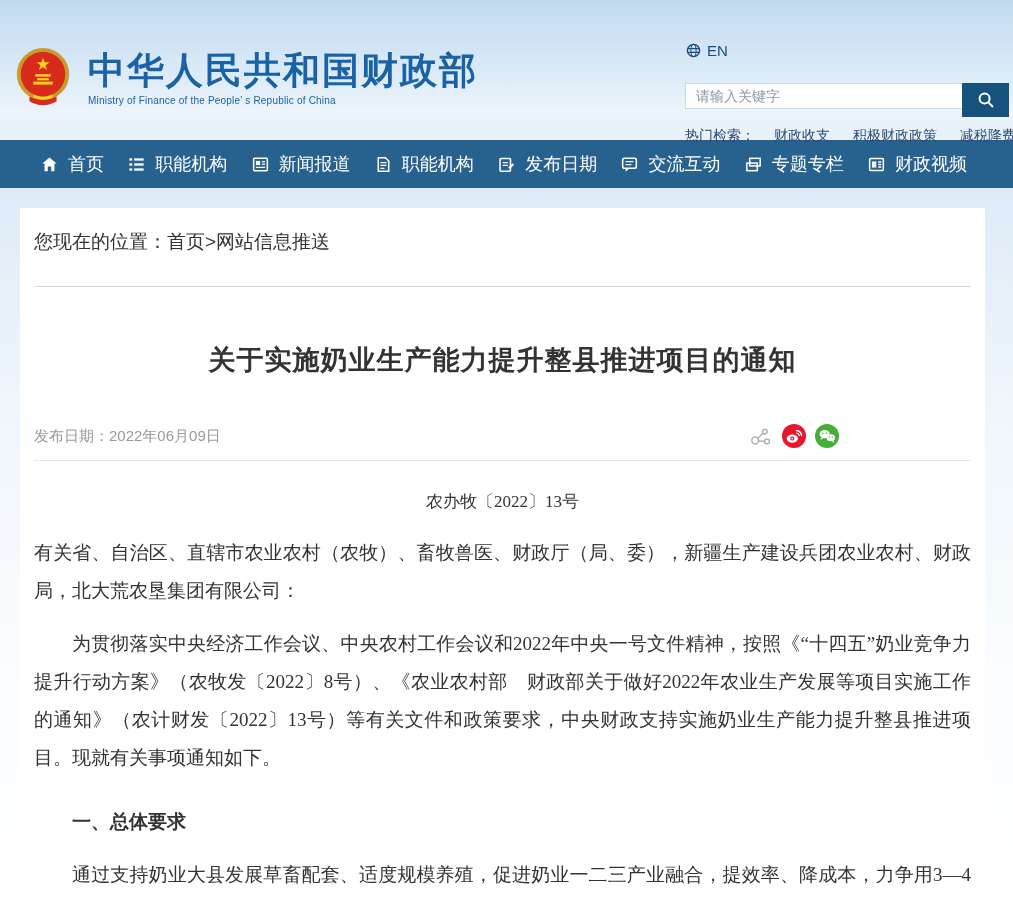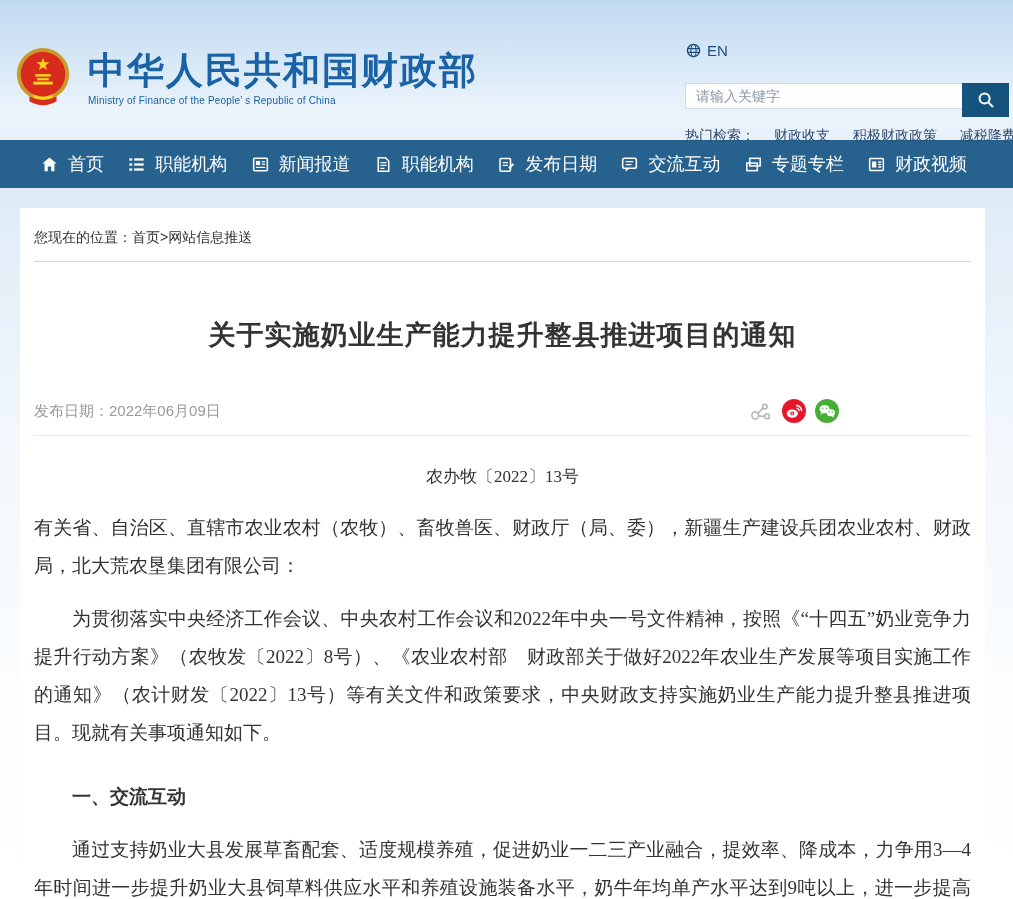--- a/index.html
+++ b/index.html
@@ -34,21 +34,21 @@
   .hot-label { margin-right:7px; }
   .hot-link { color:#2b4a6f; text-decoration:none; margin-right:11px; cursor:pointer;margin-left:12px; }
 
   
   .main-nav { height:48px; background:#27618e; display:flex; align-items:center; justify-content:space-between; padding:0 46px 0 40px; }
   .nav-item { display:flex; align-items:center; gap:9px; color:#fff; font-size:18px; text-decoration:none; cursor:pointer; white-space:nowrap; }
   .nav-item svg { width:19px; height:19px; }
 
   
   .card { width:965px; margin:20px 0 0 20px; background:#fff; padding:0 14px 60px; min-height:691px; }
-  .breadcrumb { padding:21px 0 14px; font-size:14px; color:#333; border-bottom:1px solid #d8d8d8; }
+  .breadcrumb { padding:21px 0 31px; font-size:19px; color:#333; border-bottom:1px solid #d8d8d8; }
   .breadcrumb a { color:#333; text-decoration:none; cursor:pointer; }
 
   .article-title { text-align:center; font-size:27px; font-weight:700; color:#333; margin-top:55px; letter-spacing:1px; }
 
   .meta-row { display:flex; justify-content:space-between; align-items:center; margin-top:46px; padding-bottom:12px; border-bottom:1px solid #e9e9e9; }
   .pub-date { font-size:15px; color:#999; }
   .share-group { display:flex; align-items:center; gap:9px; margin-right:132px; }
   .share-group .sicon { width:24px; height:24px; cursor:pointer; display:block; }
 
   article { font-family:"Liberation Serif", serif; font-size:19px; color:#333; line-height:2; }
@@ -210,17 +210,17 @@
         <circle cx="14.2" cy="13" r="0.7" fill="#45b035"></circle>
         <circle cx="17.3" cy="13" r="0.7" fill="#45b035"></circle>
       </svg>
     </div>
   </div>
 
   <article>
     <p class="doc-number">农办牧〔2022〕13号</p>
     <p>有关省、自治区、直辖市农业农村（农牧）、畜牧兽医、财政厅（局、委），新疆生产建设兵团农业农村、财政局，北大荒农垦集团有限公司：</p>
     <p class="indent">为贯彻落实中央经济工作会议、中央农村工作会议和2022年中央一号文件精神，按照《“十四五”奶业竞争力提升行动方案》（农牧发〔2022〕8号）、《农业农村部　财政部关于做好2022年农业生产发展等项目实施工作的通知》（农计财发〔2022〕13号）等有关文件和政策要求，中央财政支持实施奶业生产能力提升整县推进项目。现就有关事项通知如下。</p>
-    <h3 class="section-heading">一、交流互动</h3>
+    <h3 class="section-heading">一、总体要求</h3>
     <p class="indent">通过支持奶业大县发展草畜配套、适度规模养殖，促进奶业一二三产业融合，提效率、降成本，力争用3—4年时间进一步提升奶业大县饲草料供应水平和养殖设施装备水平，奶牛年均单产水平达到9吨以上，进一步提高奶业生产效率和奶农自我发展能力，完善区域化全产业链奶业生产经营模式，增强奶源供给保障能力。</p>
 
   </article>
 </main>
 
 </body></html>

